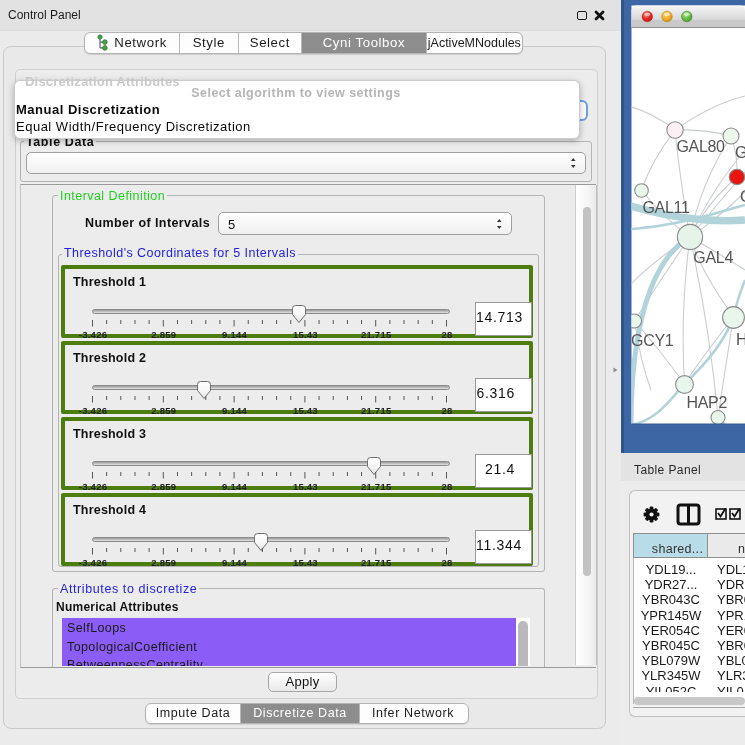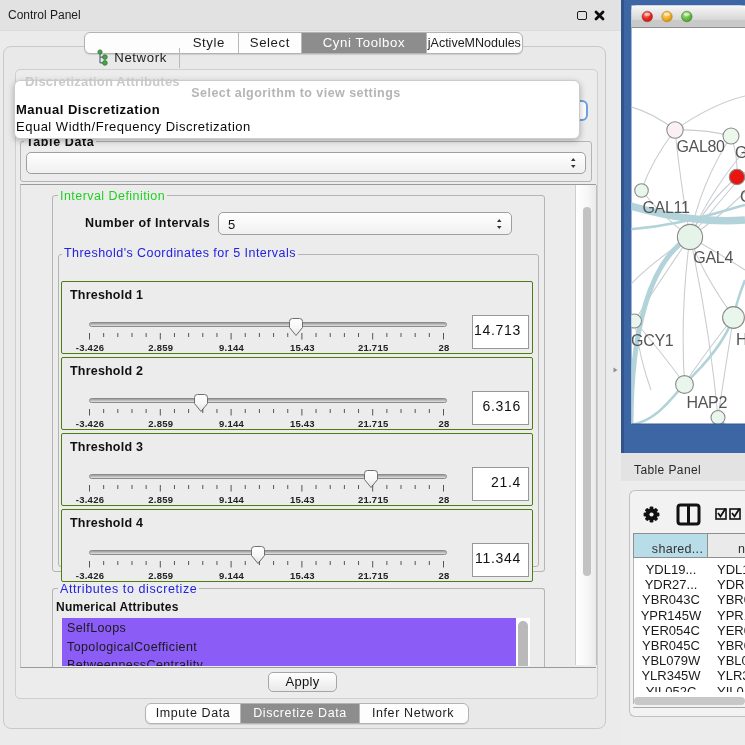--- a/index.html
+++ b/index.html
@@ -22,24 +22,24 @@
   .btab.sel{background:#8d8d8d;color:#ffffff;}
   .btab:last-child{border-right:none;}
   
   .group{position:absolute;border:1px solid #b4b4b4;border-radius:3px;}
   .gtitle{position:absolute;font-size:12.5px;background:#ececec;padding:0 2px;white-space:nowrap;letter-spacing:0.45px;}
   
   .combo{position:absolute;background:linear-gradient(#ffffff,#f0f0f0);border:1px solid #9f9f9f;border-radius:5px;font-size:13px;color:#111;box-sizing:border-box;}
   .combo .txt{position:absolute;left:9px;top:50%;transform:translateY(-50%);}
   .arrows{position:absolute;right:9px;top:50%;transform:translateY(-50%);width:6.5px;height:11px;}
   
-  .tpanel{position:absolute;left:61px;width:472px;height:73px;background:#ececec;border:1px solid #4d7c0f;border-radius:2px;box-sizing:border-box;margin-top:16px;}
+  .tpanel{position:absolute;left:61px;width:472px;height:73px;background:#ececec;border:4px solid #4d7c0f;border-radius:2px;box-sizing:border-box;}
   .tpanel .name{position:absolute;left:8px;top:6px;font-size:12.5px;font-weight:bold;color:#111;letter-spacing:0.2px;}
   .track{position:absolute;left:27px;top:39.8px;width:356px;height:3.4px;background:linear-gradient(#9a9a9a,#e2e2e2);border:1px solid #8b8b8b;border-radius:3px;}
-  .tfield{position:absolute;left:410px;top:33px;width:57px;height:34px;background:#ffffff;border:1px solid #989898;box-sizing:border-box;font-size:14px;color:#111;text-align:right;line-height:29px;padding-right:7px;letter-spacing:0.7px;}
+  .tfield{position:absolute;left:410px;top:33px;width:57px;height:34px;background:#ffffff;border:1px solid #989898;box-sizing:border-box;font-size:14px;color:#111;text-align:right;line-height:29px;padding-right:16px;letter-spacing:0.7px;}
   .ticks{position:absolute;left:26px;top:51px;}
   .ticklabels{position:absolute;left:0;top:60px;width:472px;height:12px;font-size:9.5px;font-weight:bold;color:#222;letter-spacing:0.25px;}
   .ticklabels span{position:absolute;transform:translateX(-50%);}
   svg{display:block;}
   
   #rightblue{left:621px;top:0;width:124px;height:453px;background:#3d66a4;}
   #tablepanelhdr{left:621px;top:453px;width:124px;height:28px;background:#e3e3e3;}
   #tablepanelhdr .t{position:absolute;left:13px;top:9.5px;font-size:12px;color:#2a2a2a;letter-spacing:0.4px;}
   #rightbg{left:621px;top:481px;width:124px;height:264px;background:#ececec;}
   #tablewin{left:629px;top:490px;width:116px;height:227px;background:#f2f2f2;border:1px solid #c0c0c0;border-radius:6px 0 0 6px;border-right:none;box-sizing:border-box;}
@@ -62,21 +62,21 @@
     </div>
   <div id="minbox" class="abs"></div>
   <svg class="abs" style="left:593.5px;top:10px" width="11" height="11" viewBox="0 0 11 11">
     <path d="M2 2 L9 9 M9 2 L2 9" stroke="#0d0d0d" stroke-width="2.8" stroke-linecap="round"></path>
   </svg>
 
   <div id="outerpanel" class="abs"></div>
   <div id="innerpanel" class="abs"></div>
 
   <div id="toptabs" class="abs">
-    <div class="tab" style="width:95px;padding-left:11px;text-align:left;margin-top:15px;">
+    <div class="tab" style="width:95px;padding-left:11px;text-align:left;">
       <svg width="14" height="17" viewBox="0 0 14 17" style="display:inline-block;vertical-align:-4px;">
         <path d="M4 3 L4 14 M4 8.1 L8.8 8.1 M4 13.9 L8.8 13.9" stroke="#5a6b7a" stroke-width="1.2" fill="none"></path>
         <circle cx="4" cy="3" r="2.1" fill="#4aa34a" stroke="#2e7d32" stroke-width="0.9"></circle>
         <circle cx="8.9" cy="8.1" r="2.3" fill="#4aa34a" stroke="#2e7d32" stroke-width="0.9"></circle>
         <circle cx="8.9" cy="13.9" r="2.3" fill="#4aa34a" stroke="#2e7d32" stroke-width="0.9"></circle>
       </svg>
       Network</div>
     <div class="tab" style="width:58.6px;">Style</div>
     <div class="tab" style="width:63.6px;">Select</div>
     <div class="tab sel" style="width:124.5px;">Cyni Toolbox</div>

